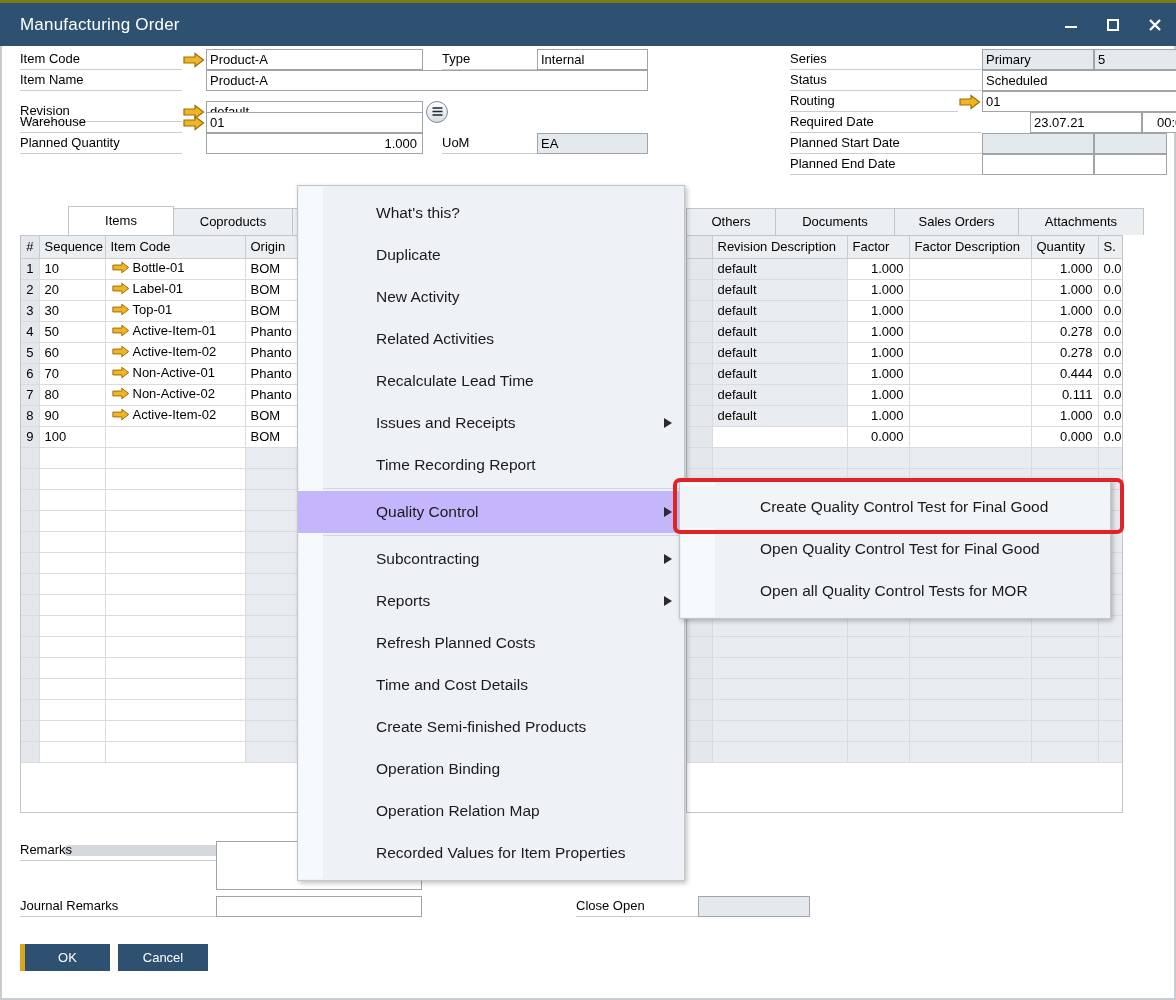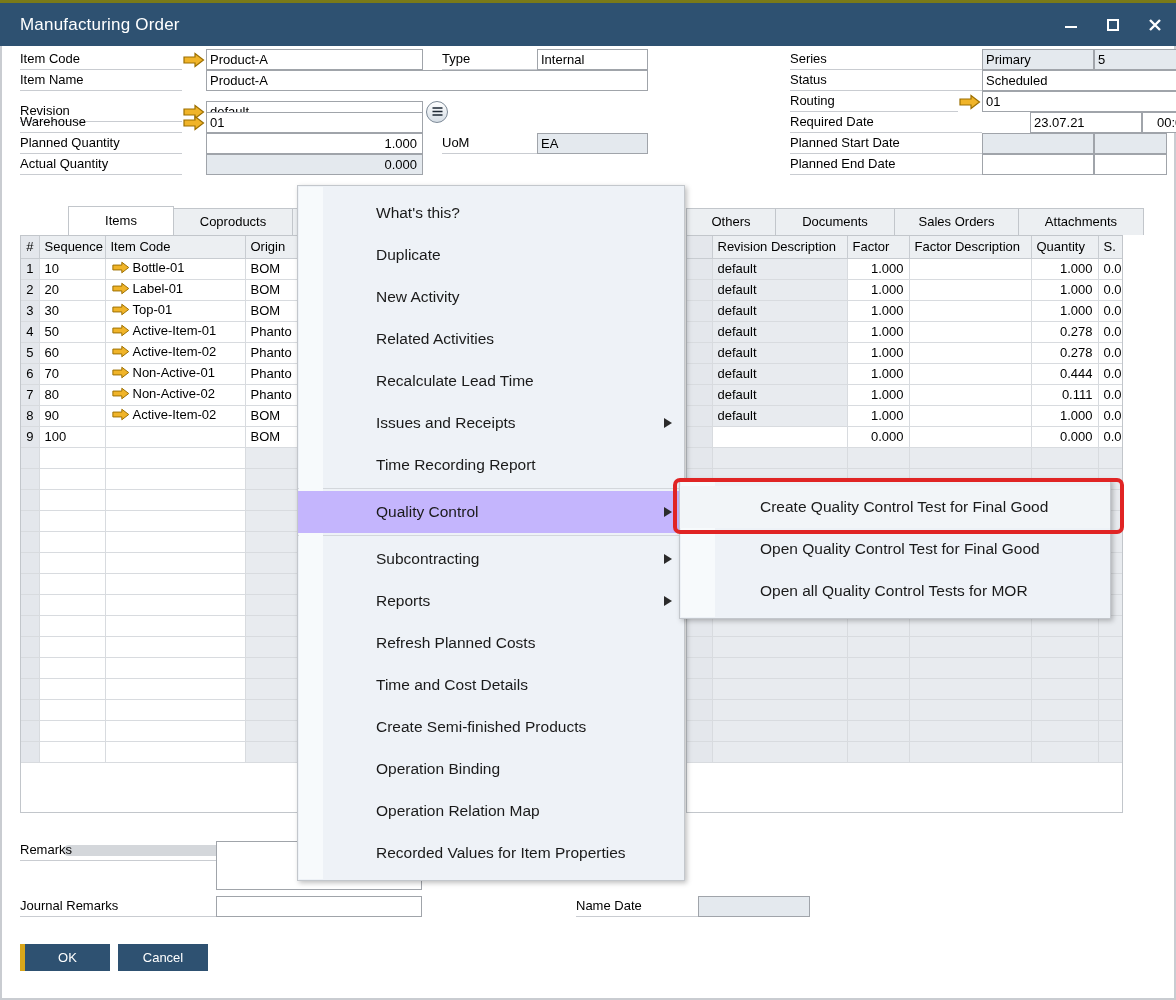--- a/index.html
+++ b/index.html
@@ -222,25 +222,20 @@
       </span>
       <div class="finput" style="width:217px;">01</div>
     </div>
 
     <div class="frow" style="left:18px; top:88px;">
       <div class="flabel" style="width:162px;">Planned Quantity</div>
       <span class="arrowicon"></span>
       <div class="finput num" style="width:217px;">1.000</div>
     </div>
 
-    <div class="frow" style="left:18px; top:109px;">
-      <div class="flabel" style="width:162px;">Actual Quantity</div>
-      <span class="arrowicon"></span>
-      <div class="finput num ro" style="width:217px;">0.000</div>
-    </div>
 
     <div class="frow" style="left:440px; top:4px;">
       <div class="flabel" style="width:95px;">Type</div>
       <div class="finput dd" style="width:111px;">Internal</div>
     </div>
     <div class="frow" style="left:440px; top:88px;">
       <div class="flabel" style="width:95px;">UoM</div>
       <div class="finput ro" style="width:111px;">EA</div>
     </div>
 
@@ -696,21 +691,21 @@
       <div class="flabel" style="width:196px;">Remarks</div>
     </div>
     <div style="position:absolute; left:214px; top:795px; width:206px; height:49px; border:1px solid #a0a4aa; background:#fff;"></div>
 
     <div class="frow" style="left:18px; top:851px;">
       <div class="flabel" style="width:196px;">Journal Remarks</div>
       <div class="finput" style="width:206px;"></div>
     </div>
 
     <div class="frow" style="left:574px; top:851px;">
-      <div class="flabel" style="width:122px;">Name Date</div>
+      <div class="flabel" style="width:122px;">Close Open</div>
       <div class="finput ro" style="width:112px;"></div>
     </div>
 
     <div class="btn focus" style="position:absolute; left:18px; top:898px; width:90px;">OK</div>
     <div class="btn" style="position:absolute; left:116px; top:898px; width:90px;">Cancel</div>
 
   </div>
 
   <div class="ctxmenu" id="ctxmenu" style="left:297px; top:185px; width:388px;">
     <div class="gutter"></div>

